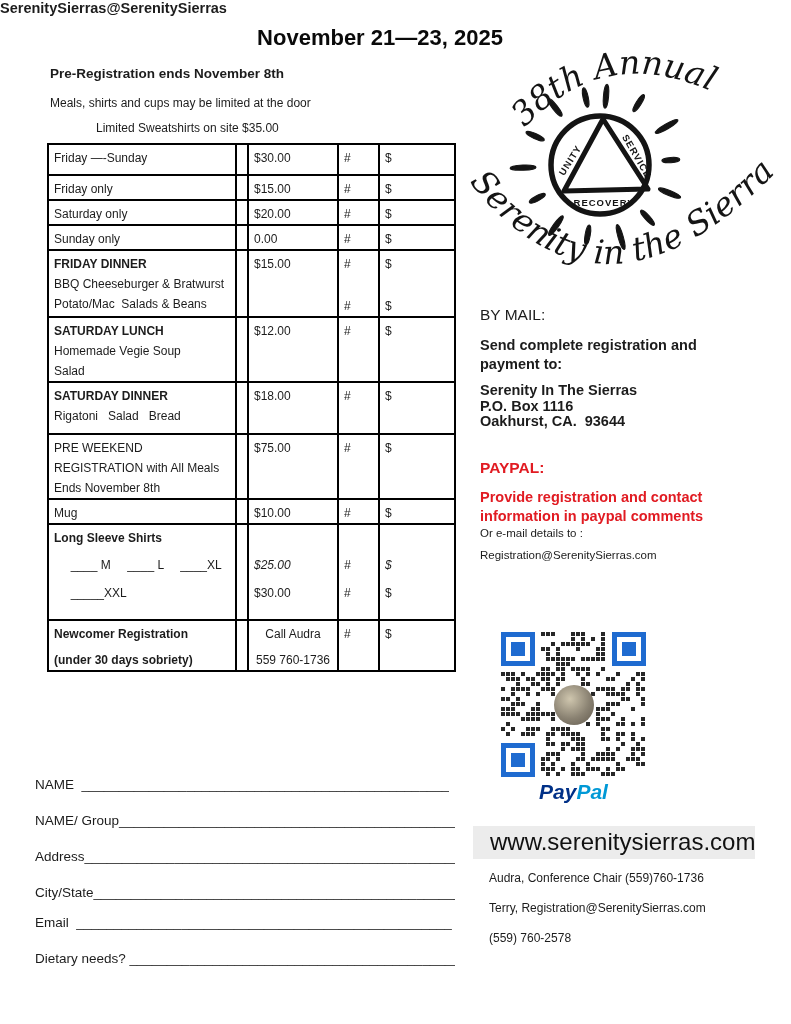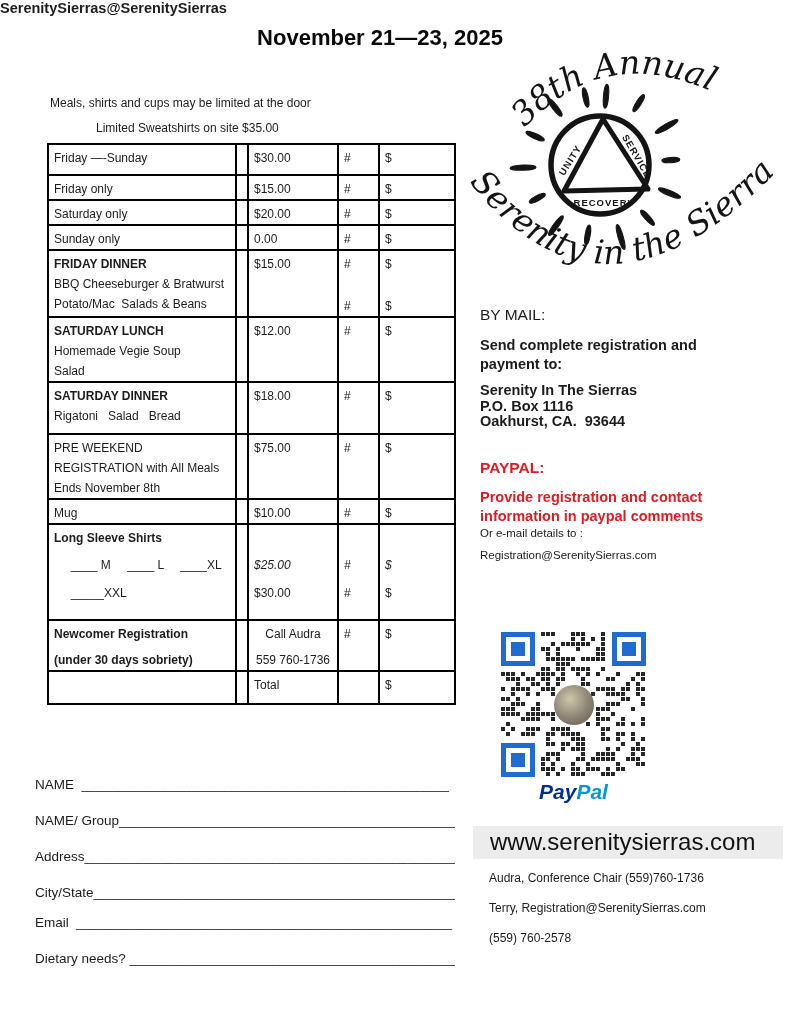--- a/index.html
+++ b/index.html
@@ -51,33 +51,34 @@
   .qr-badge {
     position:absolute; left:53px; top:53px; width:40px; height:40px; border-radius:50%;
     background:radial-gradient(circle at 40% 35%, #cfc6ae, #8d English8272 55%, #5f574b);
     background:radial-gradient(circle at 40% 35%, #cfc6ae, #8a8272 55%, #5f574b);
   }
   .paypal-wordmark { position:absolute; left:501px; top:780px; width:145px; text-align:center;
     font-size:21px; font-weight:bold; font-style:italic; letter-spacing:0px; }
   .pp-dark { color:#003087; }
   .pp-light { color:#0099d6; }
 
-  .website { position:absolute; left:473px; top:826px; background:#ececec; padding:2px 28px 3px 17px;
+  .website { position:absolute; left:473px; top:826px; background:#ececec; padding:2px 0 3px 17px;
     font-size:24px; color:#111; }
   .contact-line { position:absolute; left:489px; font-size:12px; }
 
   .logo-svg { position:absolute; left:468px; top:48px; }
 </style>
 </head>
 <body>
 
 <div class="page">
 
   <div class="abs page-title">November 21—23, 2025</div>
 
+  <div class="abs prereg-heading">Pre-Registration ends November 8th</div>
   <div class="abs prereg-note1">Meals, shirts and cups may be limited at the door</div>
   <div class="abs prereg-note2">Limited Sweatshirts on site $35.00</div>
 
   <table class="price-table">
     <colgroup>
         <col style="width:188px">
         <col style="width:12px">
         <col style="width:90px">
         <col style="width:41px">
         <col style="width:76px">
@@ -252,35 +253,20 @@
         <div class="b">Newcomer Registration</div>
         <div class="b mt6">(under 30 days sobriety)</div>
       </td>
           <td></td>
       <td>
             <div class="ctr">Call Audra</div>
             <div class="ctr mt6">559 760-1736</div>
           </td>
       <td>
             <div>#</div>
-          </td>
-      <td>
-            <div>$</div>
-          </td>
-    </tr>
-    <tr style="height:33px">
-      <td>
-            <div></div>
-          </td>
-          <td></td>
-      <td>
-            <div>Total</div>
-          </td>
-      <td>
-            <div></div>
           </td>
       <td>
             <div>$</div>
           </td>
     </tr>
   </tbody>
     </table>
 
   <div class="form-row" style="top:813px"><span>NAME/ Group</span><span>_____________________________________________</span></div>
   <div class="form-row" style="top:777px"><span>NAME</span><span>  _________________________________________________</span></div>

